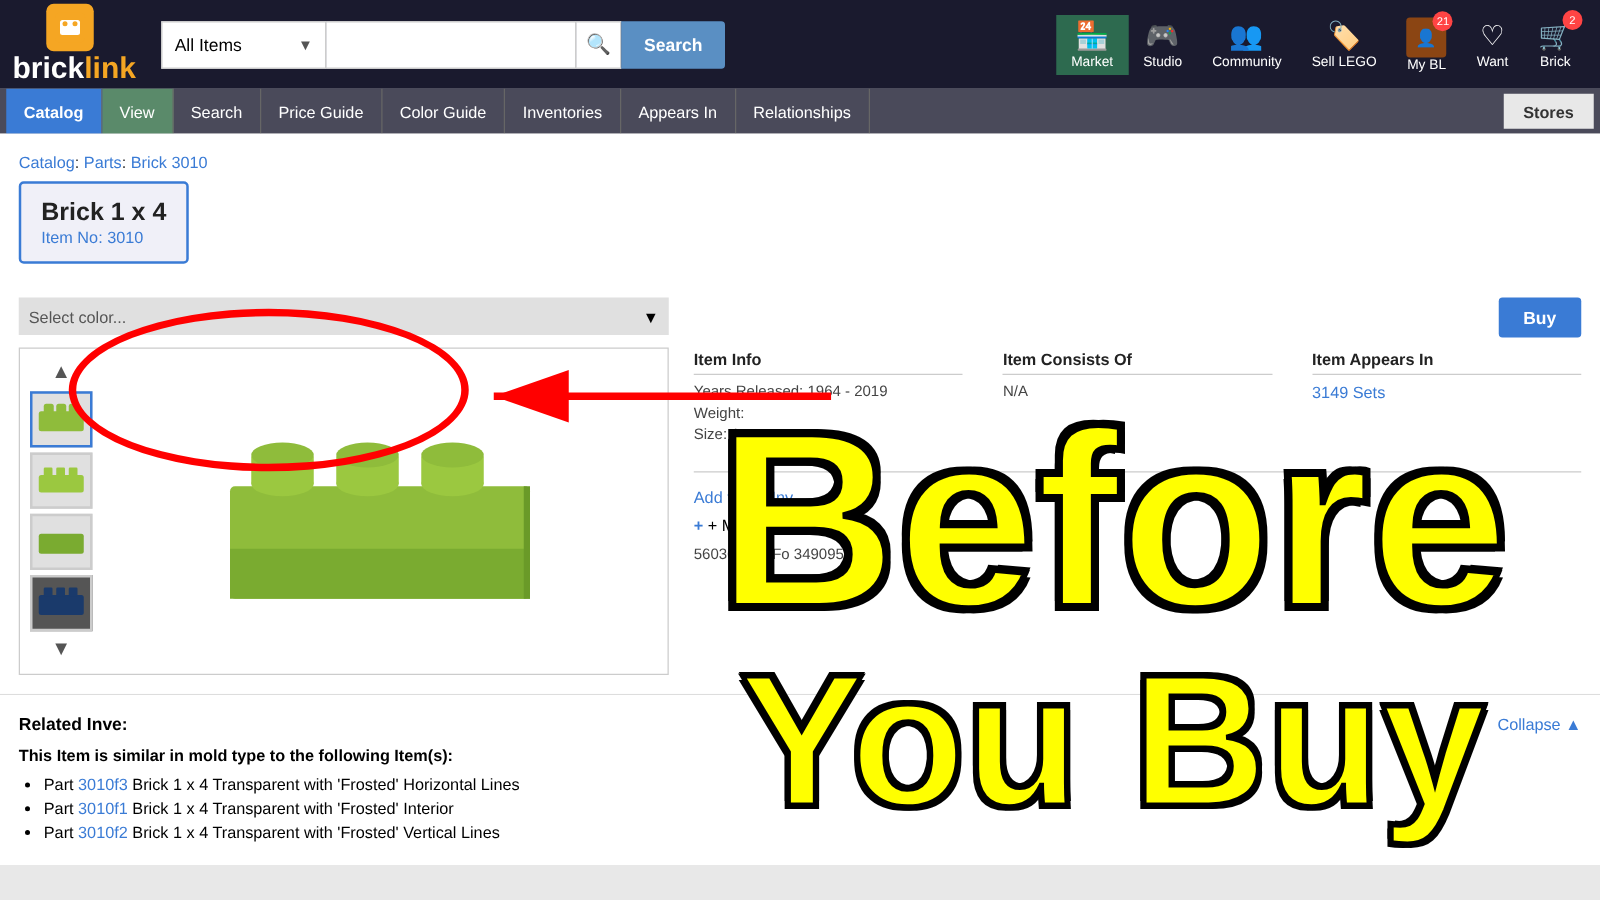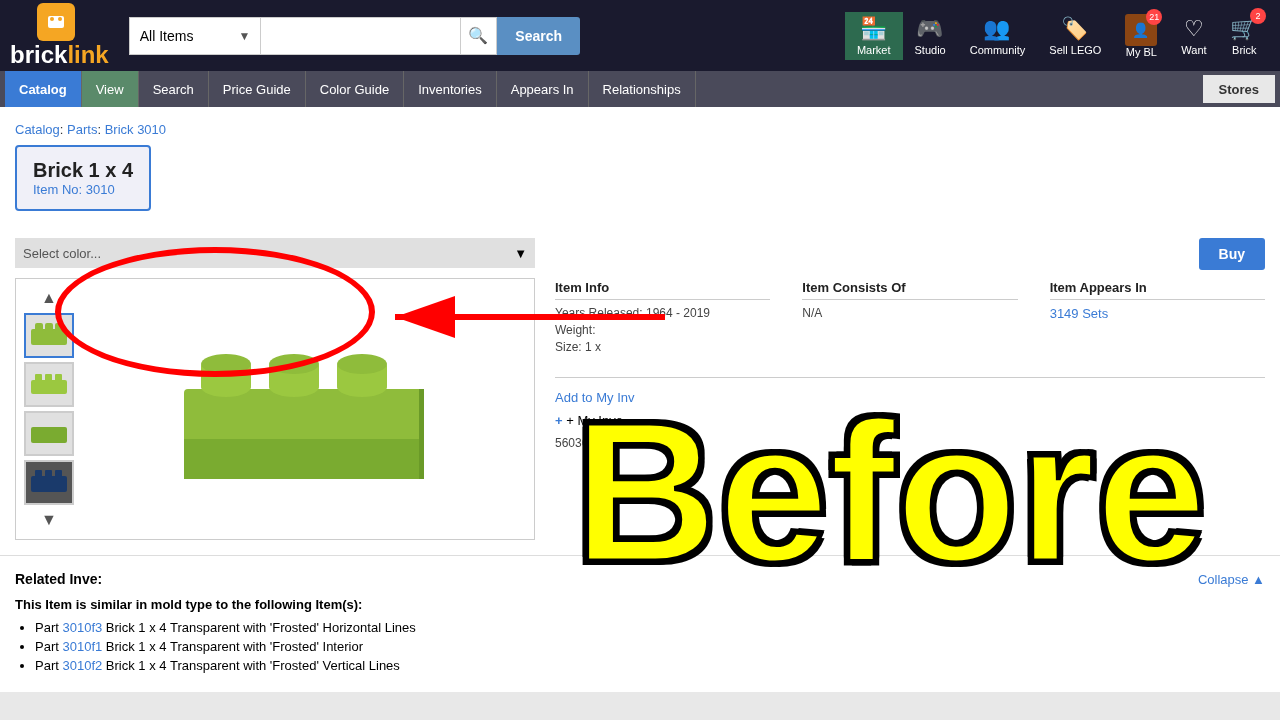--- a/index.html
+++ b/index.html
@@ -676,16 +676,17 @@
       <defs>
         <marker id="arrowhead" markerWidth="10" markerHeight="7" refX="10" refY="3.5" orient="auto">
           <polygon points="0 0, 10 3.5, 0 7" fill="red"></polygon>
         </marker>
       </defs>
       <line x1="290" y1="25" x2="20" y2="25" stroke="red" stroke-width="6" marker-end="url(#arrowhead)"></line>
     </svg>
 
     <div class="big-text-overlay">
       <div class="big-text-before">Before</div>
+      <div class="big-text-youbuy">You Buy</div>
     </div>
   </div>
 
 </div>
 
 </body></html>

